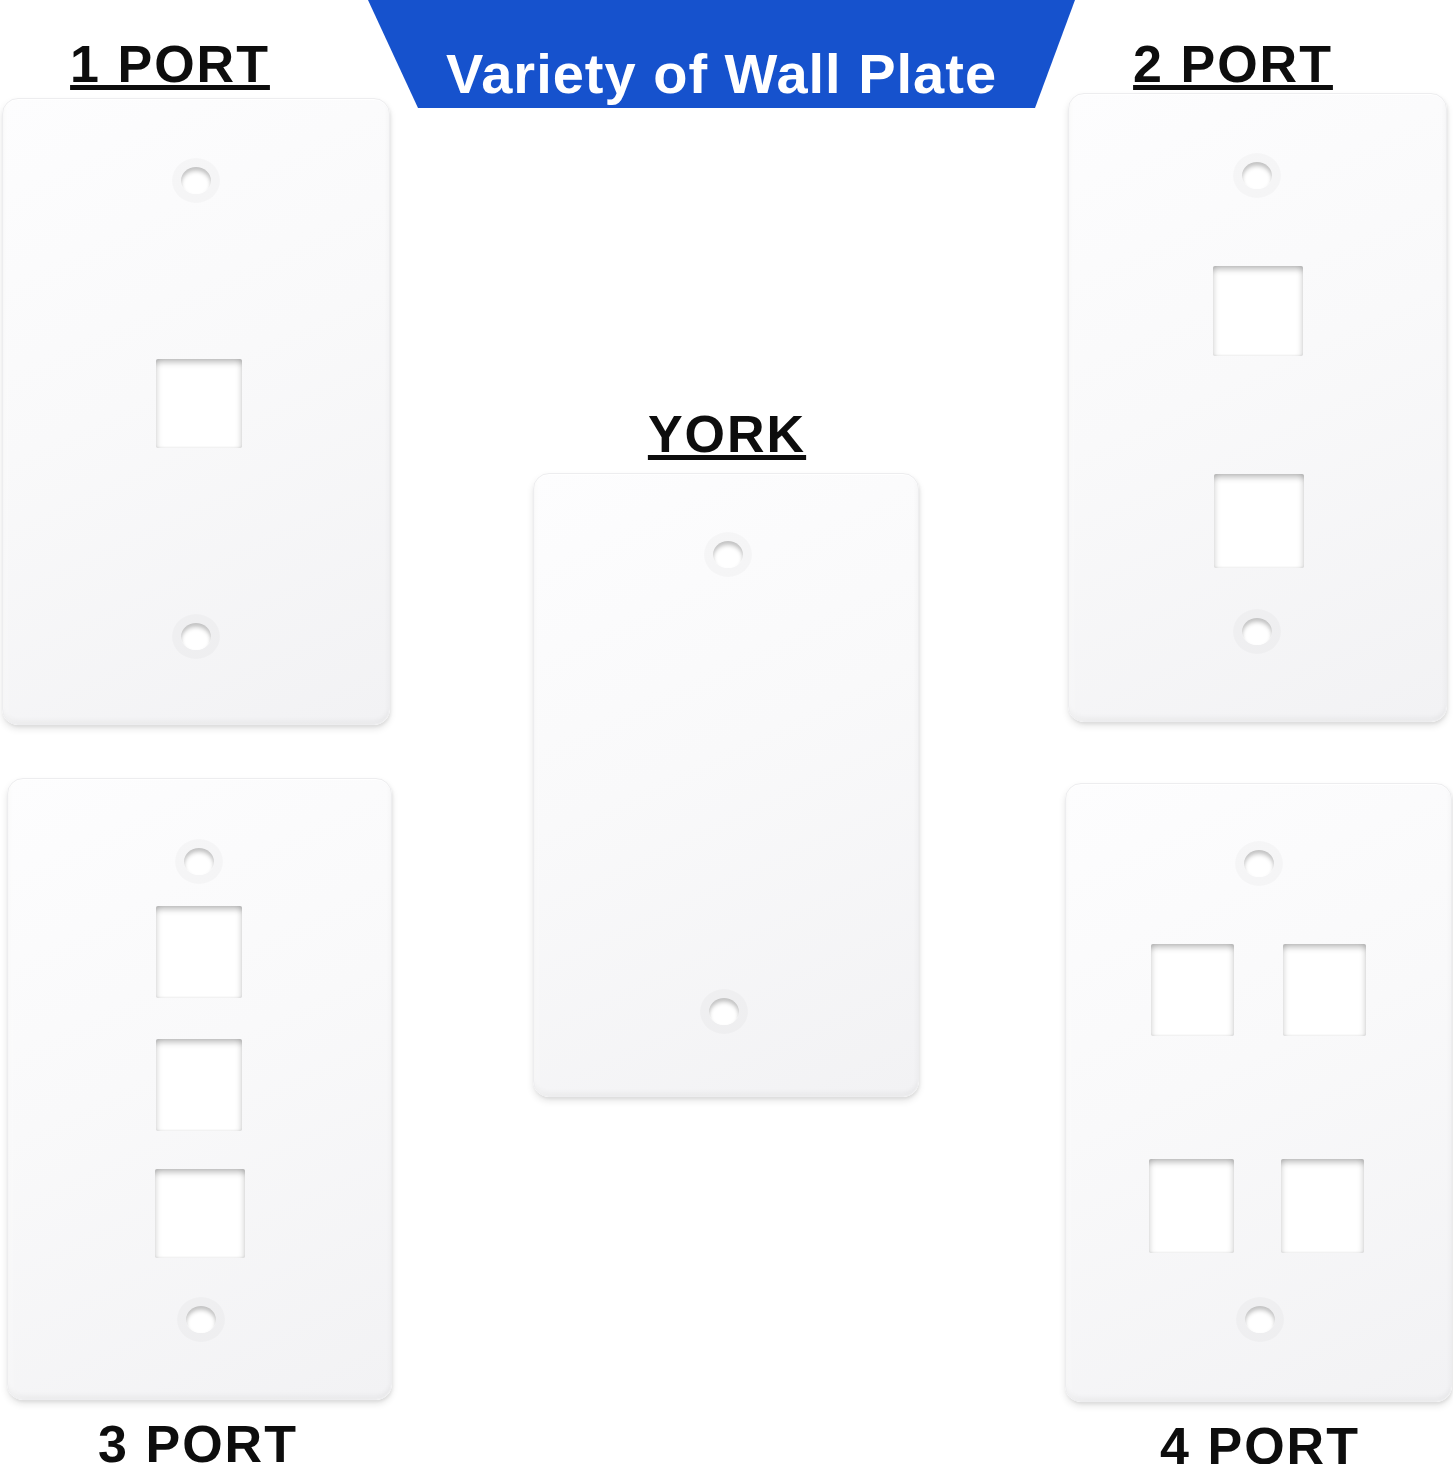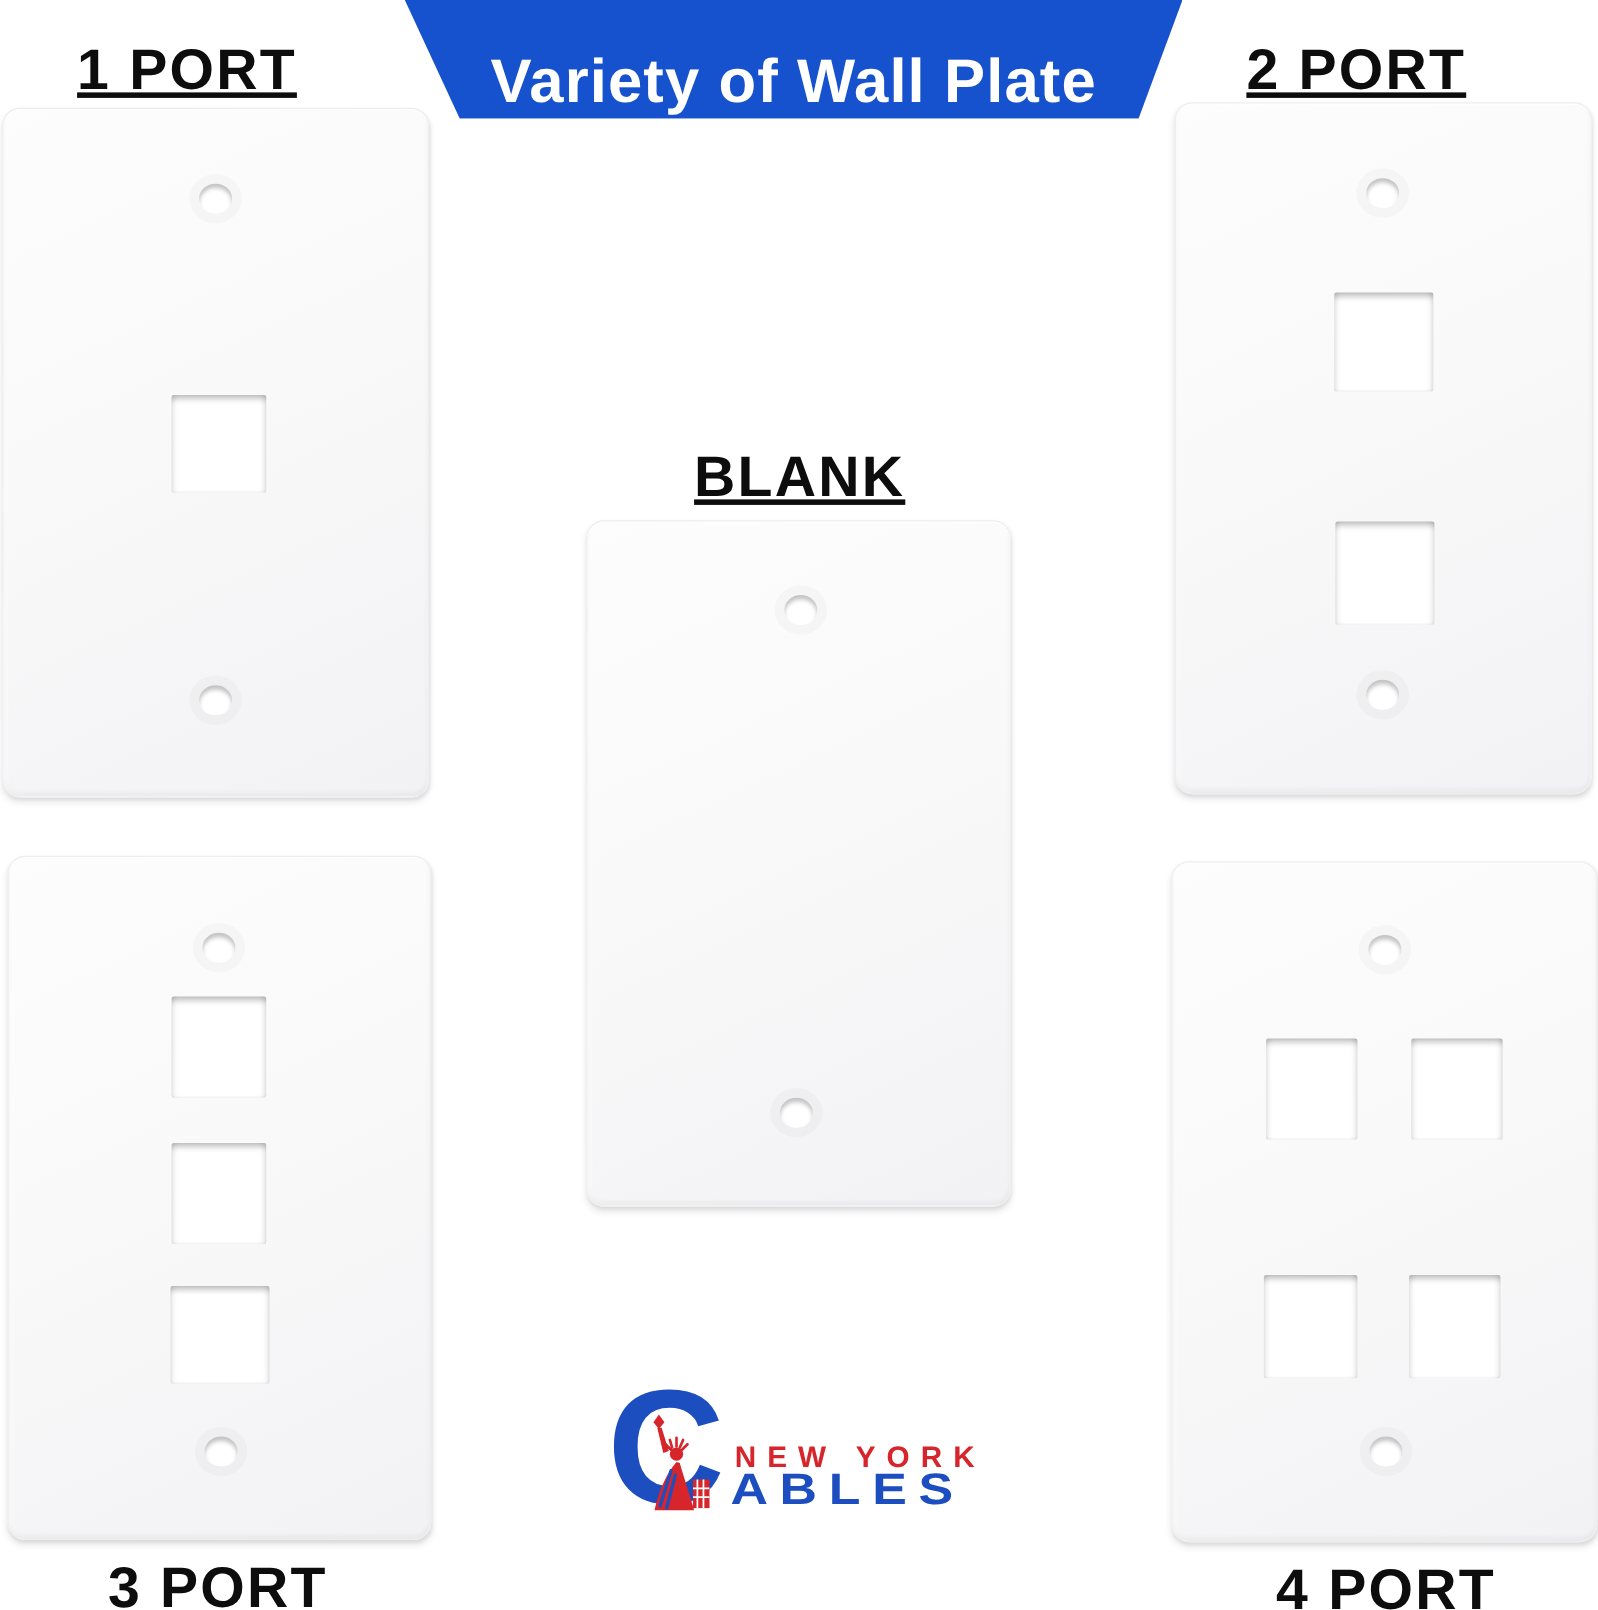--- a/index.html
+++ b/index.html
@@ -105,21 +105,21 @@
 <body>
 
 <div id="canvas">
 
   <div class="banner">
     <span class="banner-title">Variety of Wall Plate</span>
   </div>
 
   <div class="plate-label lbl-1">1 PORT</div>
   <div class="plate-label lbl-2">2 PORT</div>
-  <div class="plate-label lbl-blank">BLANK</div>
+  <div class="plate-label lbl-blank">YORK</div>
   <div class="plate-label lbl-3">3 PORT</div>
   <div class="plate-label lbl-4">4 PORT</div>
 
   <div class="plate plate-1">
     <div class="screw screw-top"></div>
     <div class="hole h1"></div>
     <div class="screw screw-bottom"></div>
   </div>
 
   <div class="plate plate-2">
@@ -144,36 +144,14 @@
 
   <div class="plate plate-4">
     <div class="screw screw-top"></div>
     <div class="hole h1"></div>
     <div class="hole h2"></div>
     <div class="hole h3"></div>
     <div class="hole h4"></div>
     <div class="screw screw-bottom"></div>
   </div>
 
-  <div class="logo">
-    <span class="logo-c">C</span>
-    <svg class="logo-statue" viewBox="0 0 70 92" xmlns="http://www.w3.org/2000/svg">
-
-      <path d="M17 1 L22 8 L17 14 L12 8 Z" fill="#d6252b"></path>
-
-      <path d="M15.5 13 L19.5 13 L26 34 L21 36 Z" fill="#d6252b"></path>
-
-      <path d="M27 24 L29 31 M33 22 L33 30 M39 24 L36 31 M23 28 L28 33 M43 28 L38 33" stroke="#d6252b" stroke-width="2.4" fill="none" stroke-linecap="round"></path>
-
-      <circle cx="33" cy="37" r="6" fill="#d6252b"></circle>
-
-      <path d="M33 44 C 24 54, 17 70, 13 88 L 49 88 C 44 70, 39 56, 36 45 Z" fill="#d6252b"></path>
-
-      <path d="M28 52 L18 84 M32 56 L24 86" stroke="#1d4ec0" stroke-width="3" fill="none" stroke-linecap="round"></path>
-
-      <rect x="48" y="60" width="15" height="26" fill="#d6252b"></rect>
-      <path d="M52 60 L52 86 M57.5 60 L57.5 86 M48 68 L63 68 M48 76 L63 76" stroke="#ffffff" stroke-width="1.6"></path>
-    </svg>
-    <span class="logo-line1">NEW YORK</span>
-    <span class="logo-line2">ABLES</span>
-  </div>
 
 </div>
 
 </body></html>

